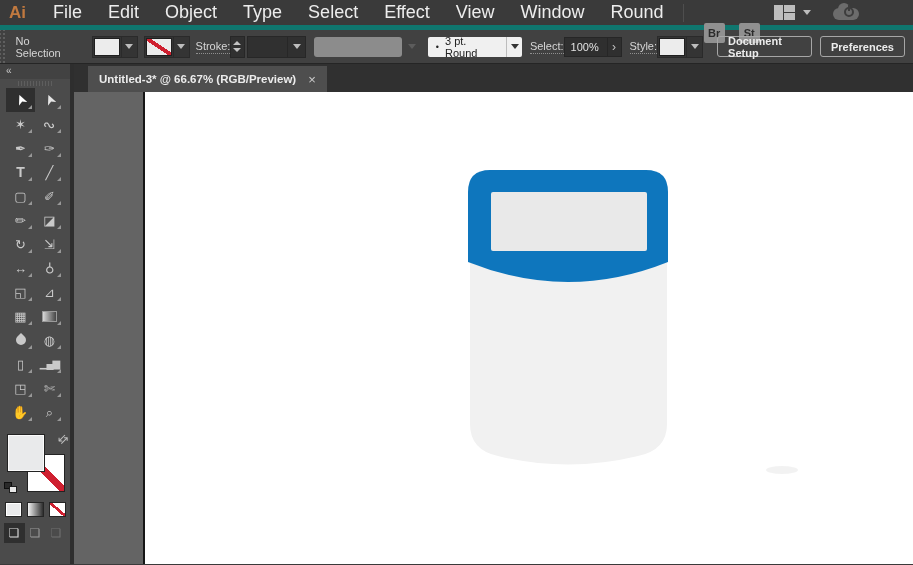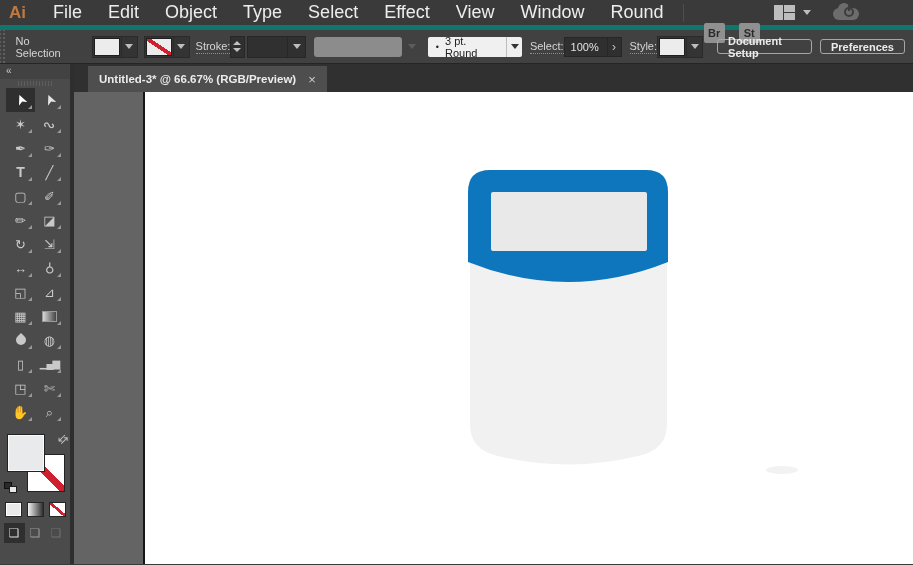--- a/index.html
+++ b/index.html
@@ -69,21 +69,21 @@
   .round-combo .val { padding:0 10px 0 6px; }
   .round-combo .dot { padding-left:8px; font-size:9px; }
   .round-combo .chev-cell { width:17px; height:100%; display:flex; align-items:center;
                             justify-content:center; border-left:1px solid #bdbdbd; }
   .round-combo .chev { border-top-color:#333; }
   .field { display:flex; align-items:center; height:20px; background:#2f2f2f;
            border:1px solid #262626; margin-right:8px; }
   .field .val { width:42px; padding-left:6px; color:#e2e2e2; }
   .field .arrow { width:14px; text-align:center; color:#c2c2c2; font-size:12px;
                   border-left:1px solid #262626; line-height:18px; }
-  .cb-btn { height:15px; padding:4px 10px; border:1px solid #a6a6a6; border-radius:3px;
+  .cb-btn { height:21px; padding:4px 10px; border:1px solid #a6a6a6; border-radius:3px;
             color:#ececec; font-weight:bold; font-size:11px; display:flex; align-items:center;
             margin-left:8px; background:transparent; }
   .cb-right { margin-left:auto; margin-right:8px; display:flex; align-items:center; }
 
   
   .main { display:flex; height:500px; position:relative; }
 
   
   .toolbar-dock { width:70px; background:#4b4b4b; display:flex; flex-direction:column; }
   .panel-header { height:15px; background:#424242; color:#c8c8c8; font-size:10px;

